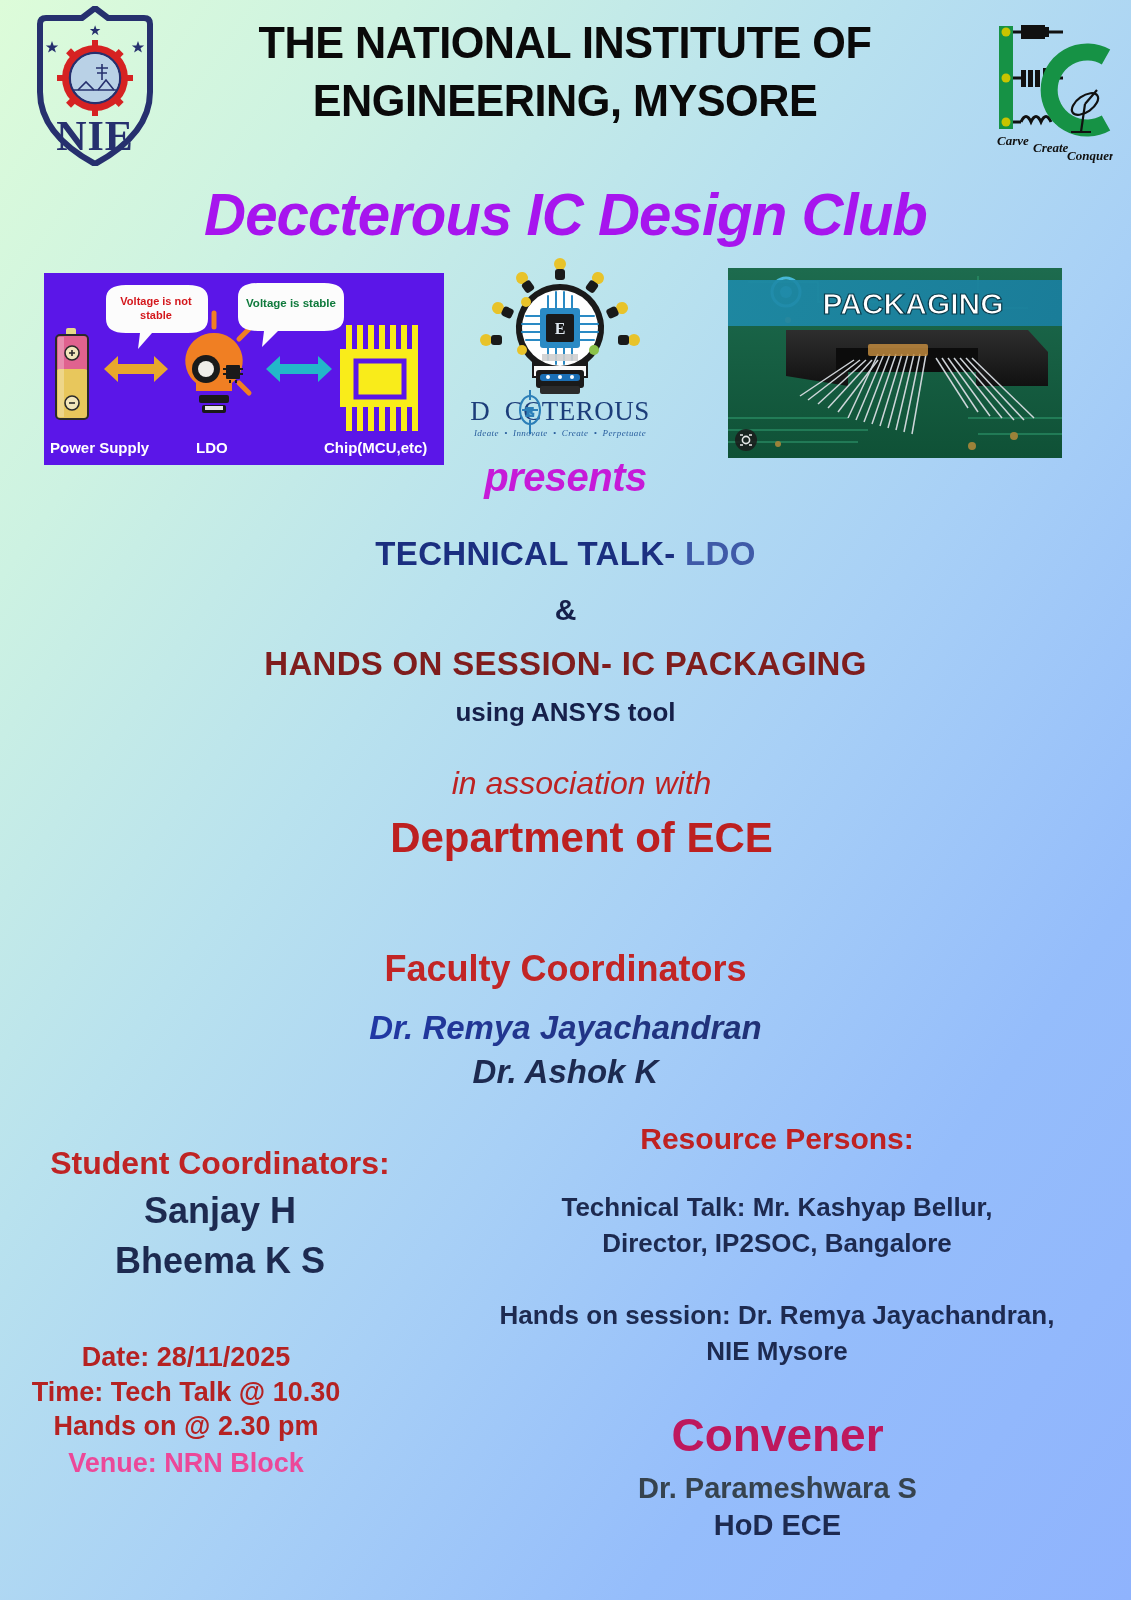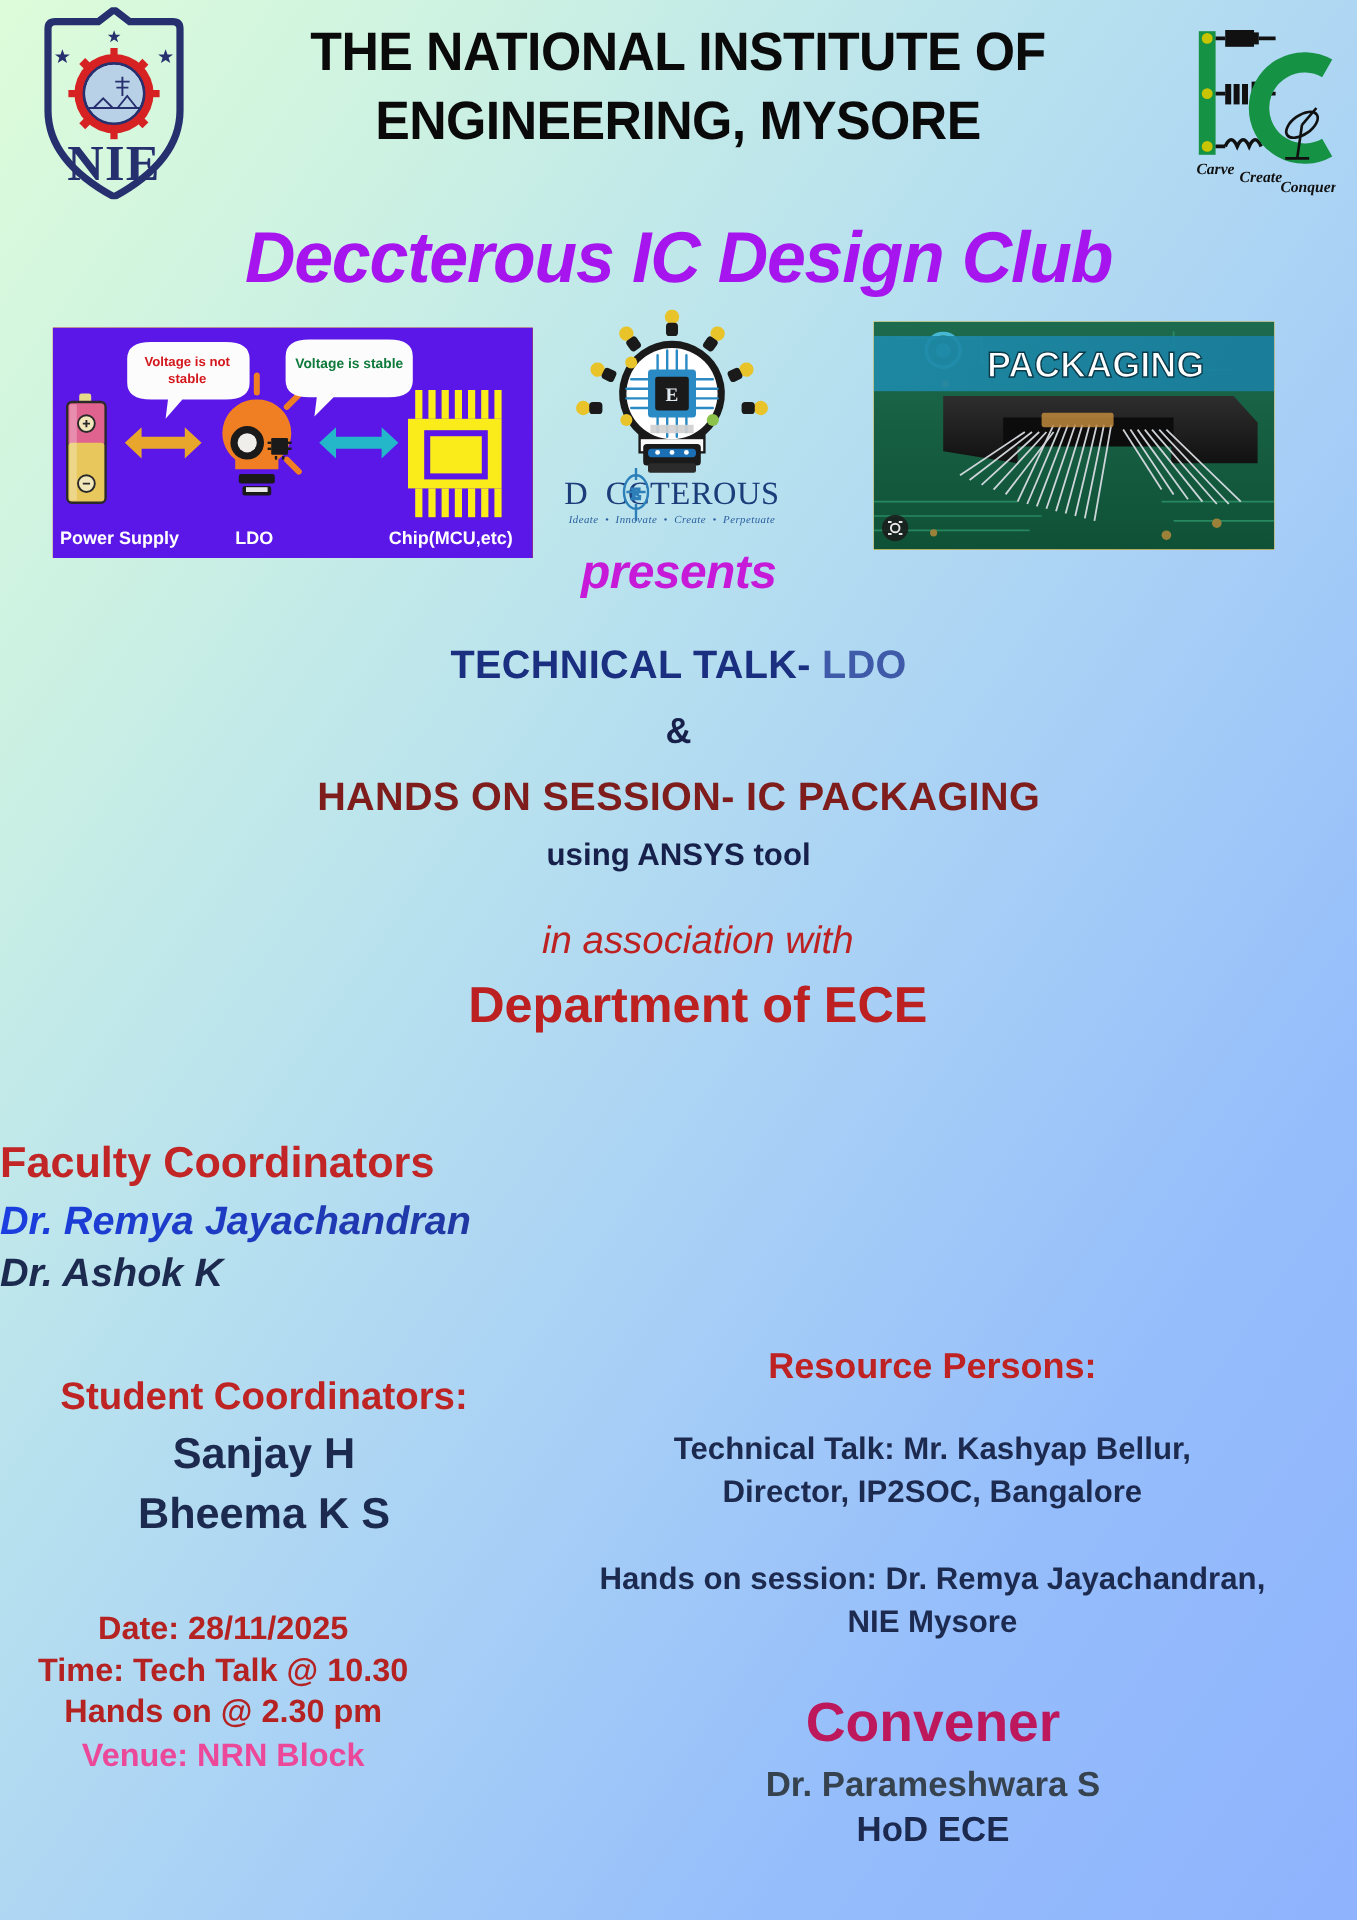--- a/index.html
+++ b/index.html
@@ -23,21 +23,21 @@
 
   
   .club-title{
     position:absolute; left:0; top:180px; width:1131px; text-align:center;
     font-size:60px; font-weight:bold; font-style:italic; color:#a715ee;
     letter-spacing:-1px; transform:scaleX(0.97);
   }
 
   
   .img-ldo{ position:absolute; left:44px; top:273px; width:400px; height:192px;
-            background:#b91c1c; overflow:hidden; }
+            background:#15803d; overflow:hidden; }
   .img-pack{ position:absolute; left:728px; top:268px; width:334px; height:190px;
              overflow:hidden; background:#eab308; }
   .club-logo{ position:absolute; left:470px; top:258px; width:180px; height:200px; }
 
   .presents{
     position:absolute; left:0; top:455px; width:1131px; text-align:center;
     font-size:40px; font-weight:bold; font-style:italic; color:#c61ad8;
     letter-spacing:-0.5px;
   }
 
@@ -48,24 +48,24 @@
   .ev-amp{ font-size:30px; font-weight:bold; color:#16204a; margin-top:20px; }
   .ev-line2{ font-size:33px; font-weight:bold; color:#7f1d1d; margin-top:18px; letter-spacing:0.3px; }
   .ev-sub{ font-size:26px; font-weight:bold; color:#16204a; margin-top:14px; }
 
   
   .assoc{ position:absolute; left:0; top:765px; width:1131px; text-align:center;margin-left:16px; }
   .assoc-pre{ font-size:32px; font-style:italic; color:#bd2222; }
   .assoc-dept{ font-size:42px; font-weight:bold; color:#bd2020; margin-top:12px; }
 
   
-  .faculty{ position:absolute; left:0; top:948px; width:1131px; }
+  .faculty{ position:absolute; left:0; top:948px; width:1131px; text-align:center; }
   .fac-head{ font-size:36px; font-weight:bold; color:#c22525; }
   .fac-n1{
-    font-size:33px; font-weight:bold; font-style:italic; margin-top:8px;
+    font-size:33px; font-weight:bold; font-style:italic; margin-top:19px;
     background:linear-gradient(90deg,#1a3ee0 0%,#22368f 45%,#1d2a50 100%);
     -webkit-background-clip:text; background-clip:text; color:transparent;
   }
   .fac-n2{ font-size:33px; font-weight:bold; font-style:italic; color:#1d2a50; margin-top:6px; }
 
   
   .students{ position:absolute; left:0px; top:1145px; width:440px; text-align:center; }
   .stu-head{ font-size:32px; font-weight:bold; color:#bf2424; }
   .stu-n{ font-size:36px; font-weight:bold; color:#1d2a50; margin-top:8px; }
 

